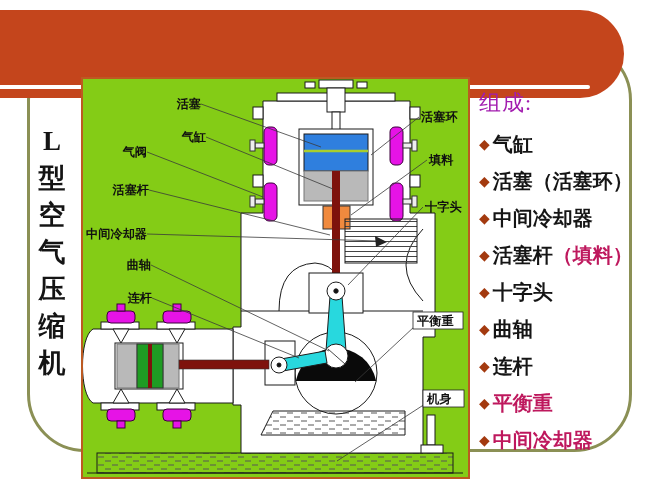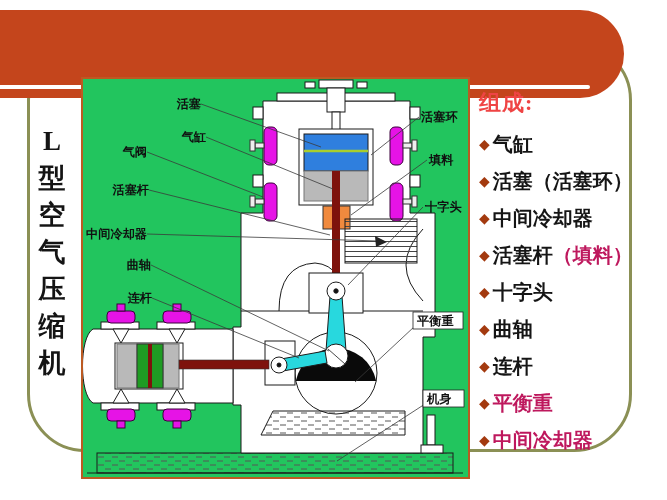--- a/index.html
+++ b/index.html
@@ -24,36 +24,36 @@
     background:#ffffff;border-radius:0 3px 3px 0;
   }
   .slide-title{
     position:absolute;left:96px;top:18px;width:420px;
     text-align:center;font-size:36px;font-weight:bold;color:#FBF2CE;
     letter-spacing:2px;white-space:nowrap;
   }
   
   .diagram-box{
     position:absolute;left:81px;top:77px;width:389px;height:402px;
-    box-sizing:border-box;background:#22c55e;border:2px solid #BC5A22;
+    box-sizing:border-box;background:#84cc16;border:2px solid #BC5A22;
     z-index:3;
   }
   .diagram-box svg{display:block;}
   
   .left-label{
     position:absolute;left:34px;top:128px;width:36px;z-index:2;
     display:flex;flex-direction:column;align-items:center;gap:10px;
     font-size:27px;font-weight:bold;color:#141414;line-height:1;
   }
   
   .composition{
     position:absolute;left:479px;top:88px;width:186px;z-index:4;
   }
   .comp-heading{
-    font-size:22px;font-weight:bold;color:#ef4444;letter-spacing:1px;
+    font-size:22px;font-weight:normal;color:#a21caf;letter-spacing:1px;
   }
   .comp-list{list-style:none;margin:8px 0 0 0;padding:0;}
   .comp-item{
     display:flex;align-items:center;height:37px;
     font-size:20px;font-weight:bold;color:#151515;white-space:nowrap;
   }
   .comp-bullet{color:#A33A0F;font-size:14px;margin-right:3px;flex:0 0 auto;}
   .comp-item .em{color:#be185d;text-align:right;}
   
   .dlabel{

